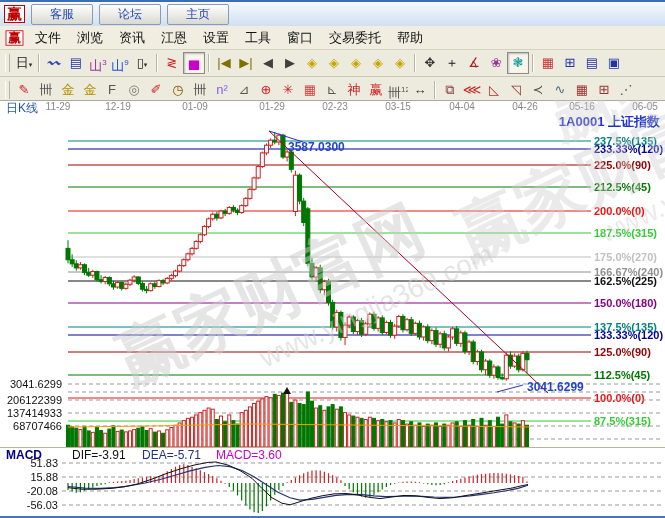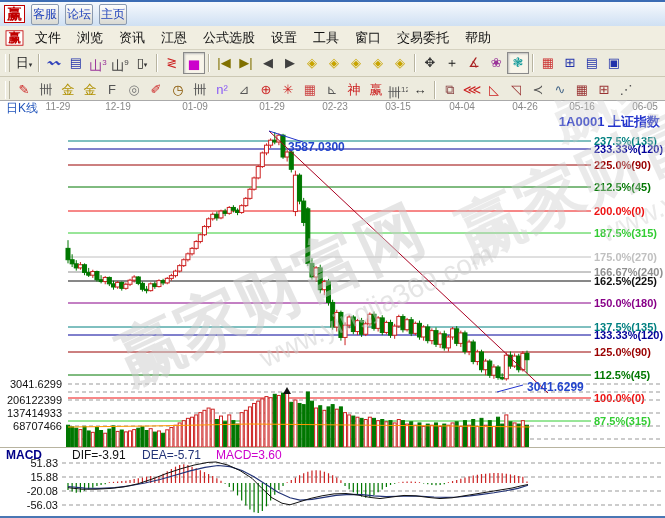--- a/index.html
+++ b/index.html
@@ -6,21 +6,21 @@
   .window{position:relative;width:665px;height:518px;background:#fff;overflow:hidden;
     font-family:"Liberation Sans","DejaVu Sans",sans-serif;border-bottom:2px solid #4a77b4;box-sizing:border-box;}
   
   .titlebar{height:26px;display:flex;align-items:center;gap:6px;padding:0 4px;
     background:linear-gradient(#f6f9fd,#cfe0f3);border-top:2px solid #3c6cb4;box-sizing:border-box;}
   .logo{color:#c00000;font-weight:bold;font-size:15px;background:#fff;border:1px solid #c00000;
     line-height:16px;padding:0 2px;}
   .titletext{font-size:12px;color:#111;white-space:nowrap;flex:1;overflow:hidden;}
   .tbtns{display:flex;gap:6px;margin-right:2px;}
   .tbtn{font-size:12px;color:#2244bb;background:linear-gradient(#fefefe,#d9d9d2);
-    border:1px solid #8a9ab0;border-radius:2px;padding:1px 1px;cursor:pointer;white-space:nowrap;}
+    border:1px solid #8a9ab0;border-radius:2px;padding:1px 18px;cursor:pointer;white-space:nowrap;}
   
   .menubar{height:23px;display:flex;align-items:center;background:#f1eee1;border-bottom:1px solid #d6d2c0;
     padding:0 4px;gap:2px;}
   .menuitem{font-size:13px;color:#111;padding:2px 8px;cursor:pointer;white-space:nowrap;}
   
   .toolbar{height:26px;display:flex;align-items:center;background:#edebde;border-bottom:1px solid #ccc8b4;
     padding:0 2px;}
   .grip{width:3px;height:18px;border-left:1px solid #fff;border-right:1px solid #b8b4a0;margin:0 3px;}
   .sep{width:1px;height:18px;background:#b8b4a0;border-right:1px solid #fff;margin:0 3px;}
   .ticon{width:20px;height:20px;line-height:19px;text-align:center;font-size:13px;cursor:pointer;
@@ -44,36 +44,35 @@
         <span class="tbtn">主页</span>
       </span>
   </div>
   <div class="menubar">
     <span class="logo" style="transform:scale(.85);">赢</span>
     <span id="menu-items" style="display:flex;">
         <span class="menuitem">文件</span>
         <span class="menuitem">浏览</span>
         <span class="menuitem">资讯</span>
         <span class="menuitem">江恩</span>
-        <span class="menuitem">公式选股</span>
         <span class="menuitem">设置</span>
         <span class="menuitem">工具</span>
         <span class="menuitem">窗口</span>
         <span class="menuitem">交易委托</span>
         <span class="menuitem">帮助</span>
       </span>
   </div>
   <div class="toolbar" id="toolbar1">
       <span class="grip"></span>
       <span class="ticon" title="period-day-button" style="color: rgb(34, 34, 34);">日<span class="arrow">▾</span></span>
       <span class="sep"></span>
       <span class="ticon" title="pattern-view-icon" style="color: rgb(51, 68, 187);">〰</span>
       <span class="ticon" title="info-doc-icon" style="color: rgb(34, 51, 170);">▤</span>
       <span class="ticon" title="bars-3-icon" style="color: rgb(153, 51, 153);">山<span class="sup">3</span></span>
-      <span class="ticon" title="bars-9-icon" style="color: #404040;">山<span class="sup">9</span></span>
+      <span class="ticon" title="bars-9-icon" style="color: #1d4ed8;">山<span class="sup">9</span></span>
       <span class="ticon" title="candle-style-button" style="color: rgb(34, 34, 34);">▯<span class="arrow">▾</span></span>
       <span class="sep"></span>
       <span class="ticon" title="kline-compress-icon" style="color: rgb(204, 34, 34);">≷</span>
       <span class="ticon pressed" title="volume-chart-icon" style="color: rgb(204, 0, 204);">▅</span>
       <span class="sep"></span>
       <span class="ticon" title="first-page-button" style="color: rgb(128, 112, 0);">|◀</span>
       <span class="ticon" title="last-page-button" style="color: rgb(128, 112, 0);">▶|</span>
       <span class="ticon" title="prev-page-button" style="color: rgb(64, 64, 64);">◀</span>
       <span class="ticon" title="next-page-button" style="color: rgb(64, 64, 64);">▶</span>
       <span class="ticon" title="gann-diamond-left-icon" style="color: rgb(200, 164, 0);">◈</span>

